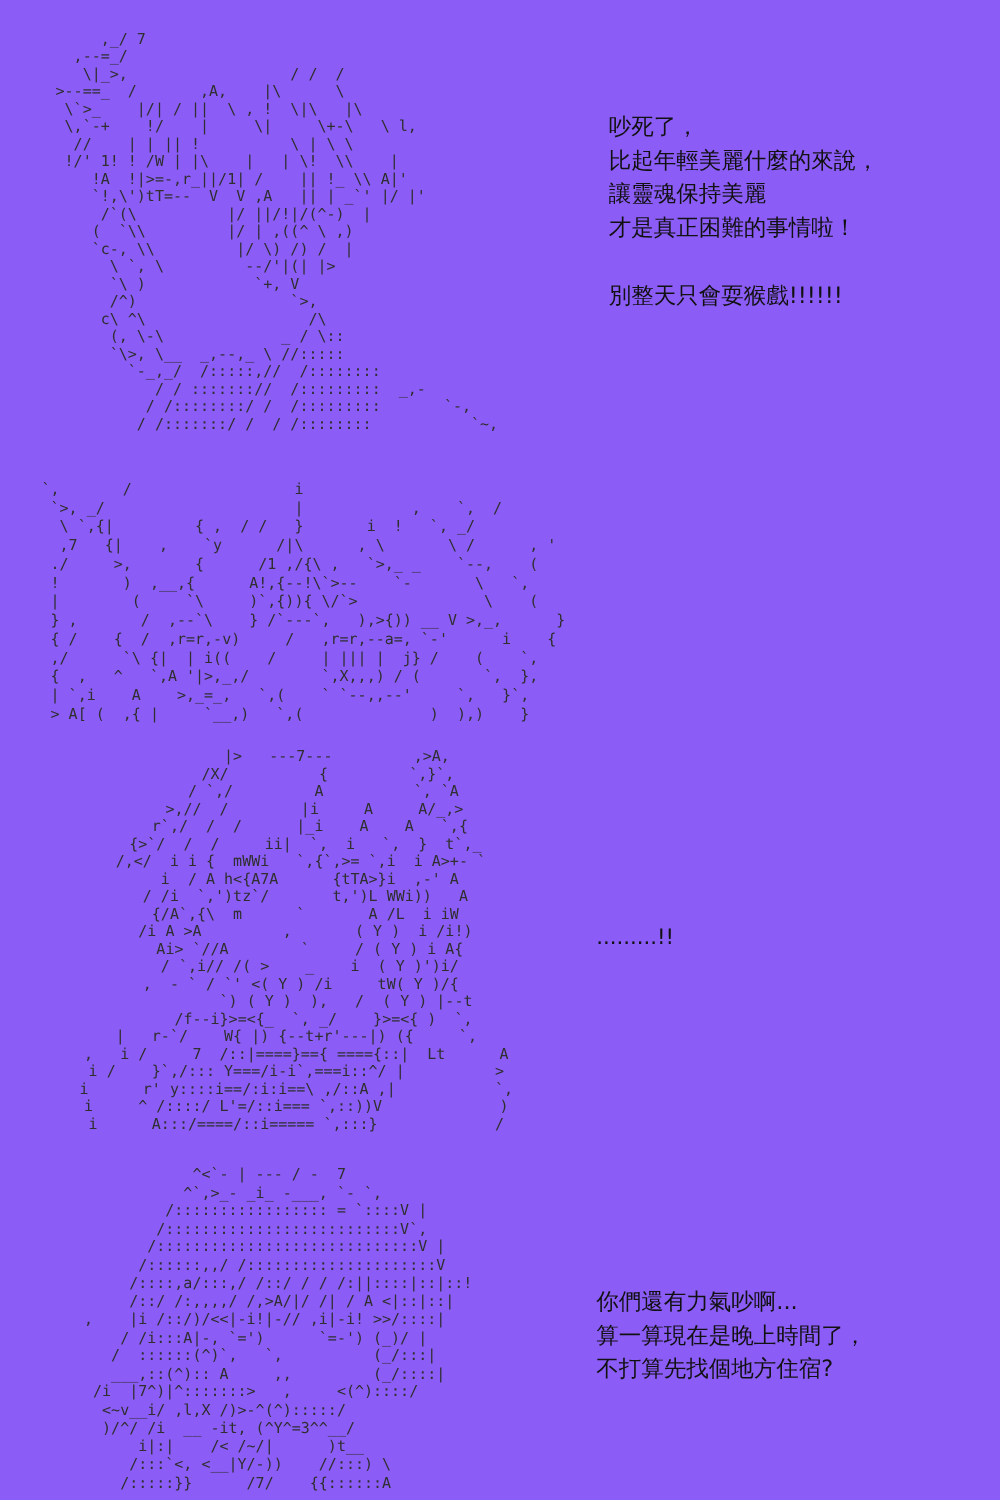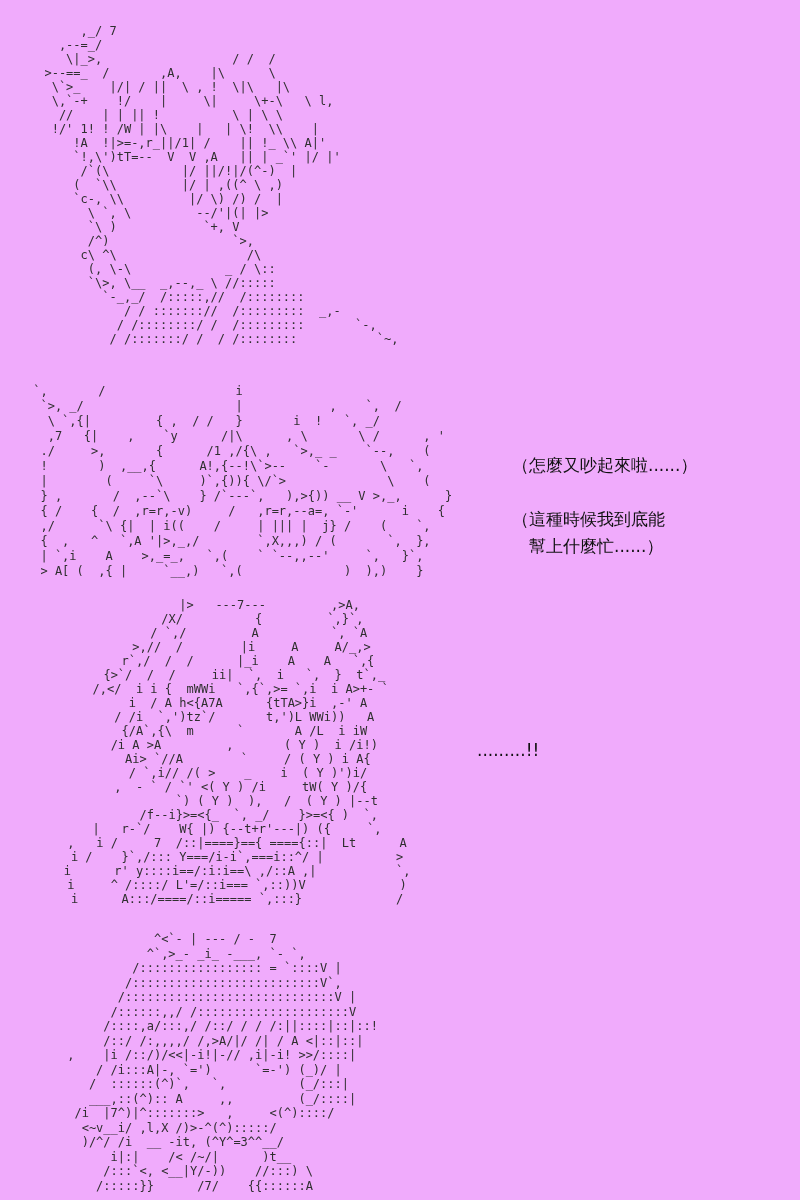--- a/index.html
+++ b/index.html
@@ -1,16 +1,16 @@
 <!DOCTYPE html>
 <html><head>
 <meta charset="utf-8">
 <style>
   html,body{margin:0;padding:0;background:#ffffff;}
-  .page{position:relative;width:800px;height:1200px;background:#f0abfc;overflow:hidden;
+  .page{position:relative;width:800px;height:1200px;background:#8b5cf6;overflow:hidden;
         font-family:"DejaVu Sans","Liberation Sans",sans-serif;}
   .aa{position:absolute;margin:0;font-family:"DejaVu Sans Mono","Liberation Mono",monospace;
       color:#2f2f2f;white-space:pre;letter-spacing:0;}
   .aa1{left:30px;top:24px;font-size:12px;line-height:14px;}
   .aa2{left:26px;top:384px;font-size:12px;line-height:15px;}
   .aa3{left:42px;top:598px;font-size:12px;line-height:14px;text-align:center;}
   .aa4{left:60px;top:932px;font-size:12px;line-height:14.5px;}
   .dialogue{position:absolute;color:#111111;white-space:pre;}
   .d1{left:487px;top:88px;font-size:18px;line-height:27px;}
   .d2{left:512px;top:452px;font-size:17px;line-height:27px;}
@@ -95,22 +95,27 @@
      / /i:::A|-, `=')      `=-') (_)/ |
     /  ::::::(^)`,   `,          (_/:::|
     ___,::(^):: A     ,,         (_/::::|
   /i  |7^)|^:::::::&gt;   ,     &lt;(^)::::/
    &lt;~v__i/ ,l,X /)&gt;-^(^):::::/
    )/^/ /i  __ -it, (^Y^=3^^__/
        i|:|    /&lt; /~/|      )t__
       /:::`&lt;, &lt;__|Y/-))    //:::) \
      /:::::}}      /7/    {{::::::A</pre>
 
+  <div class="dialogue d1">吵死了，
+比起年輕美麗什麼的來說，
+讓靈魂保持美麗
+才是真正困難的事情啦！
 
-  <div class="dialogue d2">（怎麼又吵起來啦......）
+別整天只會耍猴戲!!!!!!</div>
 
-（這種時候我到底能
-　幫上什麼忙......）</div>
 
   <div class="dialogue d3">.........!!</div>
 
+  <div class="dialogue d4">你們還有力氣吵啊...
+算一算現在是晚上時間了，
+不打算先找個地方住宿?</div>
 
 </div>
 
 </body></html>

